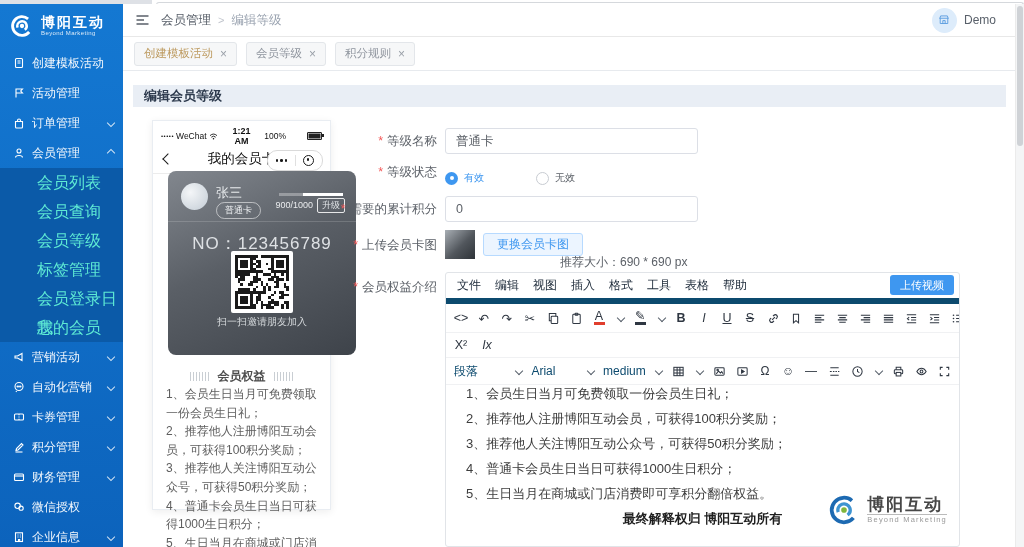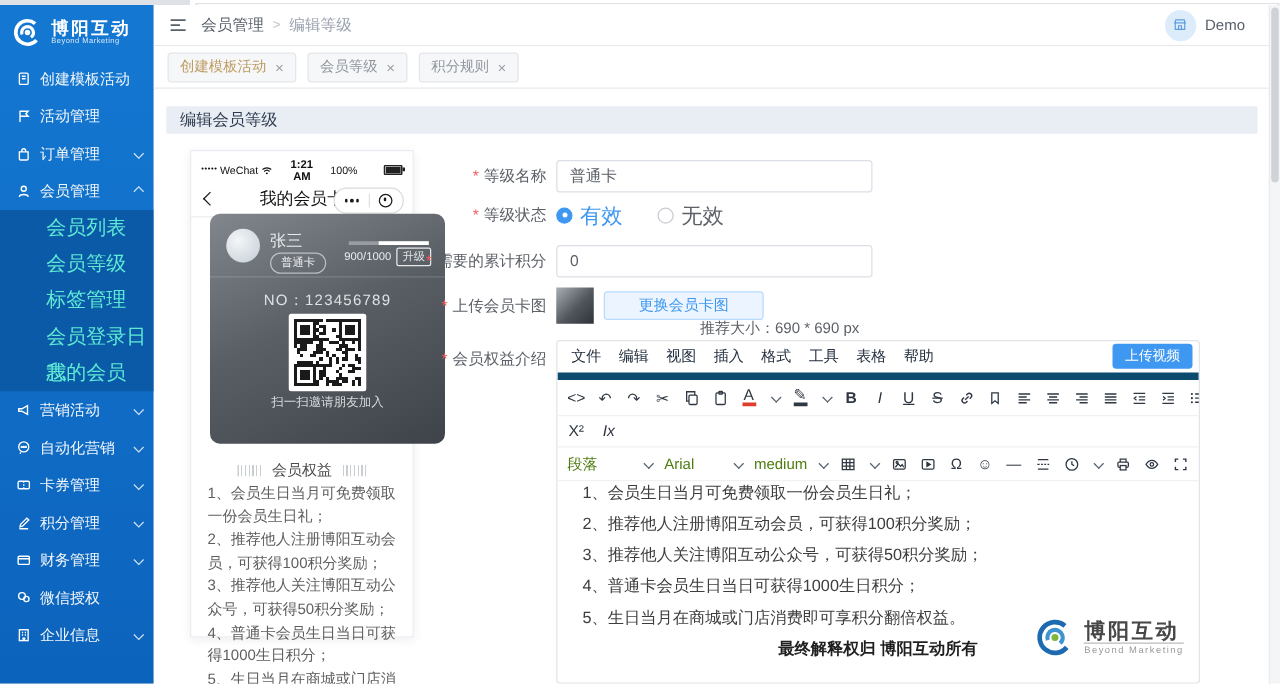--- a/index.html
+++ b/index.html
@@ -30,21 +30,21 @@
   .crumb-cur{color:#9aa3b0}
   .header-right{margin-left:auto;display:flex;align-items:center;gap:7px;margin-right:28px}
   .avatar-circle{width:25px;height:25px;border-radius:50%;background:#ddecfb;display:flex;align-items:center;justify-content:center;cursor:pointer}
   .demo-name{font-size:12px;color:#59606a}
   .tabsbar{position:absolute;left:123px;top:37px;right:0;height:34px;background:#fff;border-bottom:1px solid #e7eaee;display:flex;align-items:center;gap:9px;padding-left:11px;box-sizing:border-box}
   .tab-chip{height:22px;display:flex;align-items:center;gap:7px;padding:0 9px;background:#f6f7f8;border:1px solid #e3e6ea;border-radius:3px;font-size:11.5px;color:#8f959e;cursor:pointer}
   .tab-chip.warm .tab-label{color:#bd9a5f}
   .tab-close{font-size:12px;color:#9aa0a8;cursor:pointer}
   
   .content{position:absolute;left:123px;top:72px;right:0;bottom:0;background:#fff}
-  .panel-title{position:absolute;left:10px;right:18px;top:13px;height:22px;line-height:22px;background:#e9eef5;font-size:13px;font-weight:normal;color:#2e3b4e;padding-left:11px}
+  .panel-title{position:absolute;left:10px;right:18px;top:13px;height:22px;line-height:22px;background:#e9eef5;font-size:13px;font-weight:bold;color:#2e3b4e;padding-left:11px}
   
   .phone{position:absolute;left:29px;top:48px;width:179px;height:390px;background:#fff;border:1px solid #e9edf2;box-shadow:0 2px 8px rgba(0,0,0,.07);box-sizing:border-box}
   .status-row{display:flex;align-items:center;padding:5px 8px 0;font-size:8.5px;color:#111}
   .status-l{display:flex;align-items:center;gap:2px;width:70px}
   .sig{font-size:6px;letter-spacing:.5px}
   .status-c{flex:1;text-align:center;font-weight:bold;font-size:9px}
   .status-r{width:70px;display:flex;align-items:center;justify-content:flex-end;gap:21px}
   .battery{width:13px;height:6px;border:1px solid #222;border-radius:1px;position:relative;background:#222;box-shadow:inset 0 0 0 .5px #fff}
   .battery::after{content:"";position:absolute;right:-3px;top:1px;width:2px;height:3px;background:#222}
   .nav-row{position:relative;height:27px;border-bottom:1px solid #ececec}
@@ -60,56 +60,56 @@
   .card{position:absolute;left:15px;top:50px;width:188px;height:184px;border-radius:8px;overflow:hidden;
         background:linear-gradient(155deg,#82878e 0%,#5a5f66 45%,#3e434a 100%);color:#e4e7ea}
   .avatar{position:absolute;left:13px;top:12px;width:27px;height:27px;border-radius:50%;background:radial-gradient(circle at 35% 35%,#f4f6f8,#c3ccd5)}
   .card-name{position:absolute;left:48px;top:13px;font-size:13px;color:#e7eaec}
   .card-badge{position:absolute;left:48px;top:31px;font-size:9px;padding:1px 8px;border:1px solid rgba(255,255,255,.55);border-radius:9px;color:#edeff1}
   .prog-track{position:absolute;right:13px;top:22px;width:64px;height:3px;background:rgba(255,255,255,.32)}
   .prog-fill{position:absolute;right:0;top:0;height:3px;width:62%;background:#fff}
   .prog-label{position:absolute;right:43px;top:29px;font-size:9px;color:#e9ebed}
   .upgrade{position:absolute;right:11px;top:27px;font-size:9px;border:1px solid rgba(255,255,255,.85);padding:0 4px;border-radius:2px;cursor:pointer}
   .card-div{position:absolute;left:0;right:0;top:50px;height:1px;background:rgba(255,255,255,.16)}
-  .card-no{position:absolute;left:0;right:0;top:61px;text-align:center;font-size:12px;letter-spacing:1px;color:#dee1e4}
+  .card-no{position:absolute;left:0;right:0;top:61px;text-align:center;font-size:17px;letter-spacing:1px;color:#dee1e4}
   .qr-box{position:absolute;left:63px;top:80px;width:62px;height:62px;background:#fff;border-radius:2px;padding:4px;box-sizing:border-box}
   .scan-label{position:absolute;left:0;right:0;top:144px;text-align:center;font-size:10px;color:#d4d8db}
-  .benefits-title{position:absolute;left:0;right:0;top:247px;display:flex;align-items:center;justify-content:center;gap:8px;font-size:12px;font-weight:normal;color:#4c4c4c}
+  .benefits-title{position:absolute;left:0;right:0;top:247px;display:flex;align-items:center;justify-content:center;gap:8px;font-size:12px;font-weight:bold;color:#4c4c4c}
   .hatch{width:20px;height:9px;background:repeating-linear-gradient(90deg,#c9ced3 0 1px,transparent 1px 3px)}
   .benefits-text{position:absolute;left:13px;right:12px;top:264px;font-size:12px;color:#5e5e5e;line-height:1.55}
   
   .f-label{position:absolute;left:114px;width:200px;text-align:right;font-size:12.5px;color:#5c6168;line-height:26px}
   .req::before{content:"*";color:#f25a5a;margin-right:4px}
   .f-input{position:absolute;left:322px;width:253px;height:26px;border:1px solid #dcdfe6;border-radius:3px;font-size:12.5px;color:#5c6168;padding:0 10px;box-sizing:border-box;background:#fff;outline:none;font-family:inherit}
-  .radio-row{position:absolute;left:322px;top:87px;height:26px;display:flex;align-items:center;gap:28px;font-size:17px}
+  .radio-row{position:absolute;left:322px;top:87px;height:26px;display:flex;align-items:flex-end;gap:52px;font-size:10px}
   .radio{display:flex;align-items:center;gap:6px;cursor:pointer}
   .rdot{width:13px;height:13px;border-radius:50%;box-sizing:border-box}
   .rdot.on{background:#3e97f0;position:relative}
   .rdot.on::after{content:"";position:absolute;left:4.5px;top:4.5px;width:4px;height:4px;border-radius:50%;background:#fff}
   .rdot.off{border:1px solid #c8ccd2;background:#fff}
   .radio.sel span.rlab{color:#3e97f0}
   .radio span.rlab{color:#5c6168}
   .upload-thumb{position:absolute;left:322px;top:158px;width:30px;height:29px;background:linear-gradient(135deg,#a9afb5 0%,#51565c 55%,#2e3338 100%)}
-  .upload-btn{position:absolute;left:360px;top:161px;height:23px;line-height:21px;padding:0 27px;background:#ecf5ff;border:1px solid #b7daff;color:#3e97f0;font-size:12px;border-radius:3px;cursor:pointer;box-sizing:border-box}
+  .upload-btn{position:absolute;left:360px;top:161px;height:23px;line-height:21px;padding:0 13px;background:#ecf5ff;border:1px solid #b7daff;color:#3e97f0;font-size:12px;border-radius:3px;cursor:pointer;box-sizing:border-box}
   .upload-hint{position:absolute;left:437px;top:182px;font-size:12px;color:#5c6168}
   
   .editor{position:absolute;left:322px;top:200px;width:515px;height:275px;border:1px solid #e1e4e8;border-radius:3px;box-sizing:border-box;background:#fff;overflow:hidden}
   .menubar{position:relative;height:25px;display:flex;align-items:center;padding-left:4px;border-bottom:6px solid #0c4a6e}
   .menu-item{font-size:12px;color:#222f3e;padding:0 7px;cursor:pointer}
   .upload-video-btn{position:absolute;right:5px;top:2px;height:20px;line-height:20px;padding:0 10px;background:#3e97f0;color:#fff;font-size:11px;border-radius:3px;cursor:pointer}
   .tb{display:flex;align-items:center;padding:0 8px;border-bottom:1px solid #f0f1f3;color:#2f3742}
   .tb1{height:28px;gap:9px;font-size:12.5px}
   .tb2{height:24px;gap:12px;font-size:12.5px}
   .tb3{height:26px;gap:9px;font-size:12px}
   .tbtn{display:inline-flex;align-items:center;justify-content:center;min-width:14px;height:20px;cursor:pointer;color:#2f3742}
   .caret{width:5px;height:5px;border-right:1.2px solid #57606b;border-bottom:1.2px solid #57606b;transform:rotate(45deg);display:inline-block;margin-left:3px;flex:none}
   .b{font-weight:bold}.i{font-style:italic}.u{text-decoration:underline}.s{text-decoration:line-through}
   .fc{flex-direction:column;line-height:9px}
   .fc-bar{width:11px;height:3px;margin-top:1px}
-  .dd{display:inline-flex;align-items:center;justify-content:space-between;cursor:pointer;color:#4d7c0f}
+  .dd{display:inline-flex;align-items:center;justify-content:space-between;cursor:pointer;color:#0c4a6e}
   .dd-block{width:72px}.dd-font{width:66px}.dd-size{width:62px}
   .edit-area{position:absolute;left:0;right:0;top:104px;bottom:0;padding:8px 20px 0;font-size:13px;color:#3d3d3d}
   .edit-area .para{margin:0 0 8px;line-height:17px}
   .edit-footer{margin-top:6px;text-align:center;font-weight:bold;font-size:13px;color:#1f1f1f}
   .editor-logo{position:absolute;right:12px;top:116px;display:flex;align-items:center;gap:6px}
   .elogo-txt{display:flex;flex-direction:column;line-height:1.05}
   .elogo-title{font-size:17px;font-weight:bold;color:#474747;letter-spacing:2px}
   .elogo-sub{font-size:7.5px;color:#9a9a9a;letter-spacing:1.2px;border-top:1px solid #bbb;margin-top:1px;padding-top:1px}
   
   .scrollbar{position:absolute;right:0;top:4px;bottom:0;width:8px;background:#f4f5f6;border-left:1px solid #ebebeb}
@@ -162,20 +162,21 @@
     <svg width="12" height="12" viewBox="0 0 12 12" fill="none" stroke="#fff" stroke-width="1.1">
         <circle cx="6" cy="4" r="2"></circle>
         <path d="M2.5 10.5c0-2.6 7-2.6 7 0"></path>
       </svg>
     <span>会员管理</span>
     <span class="chev up"></span>
   </div>
 
   <div class="submenu">
     <div class="submenu-item">会员列表</div>
+    <div class="submenu-item">会员查询</div>
     <div class="submenu-item">会员等级</div>
     <div class="submenu-item">标签管理</div>
     <div class="submenu-item">会员登录日志</div>
     <div class="submenu-item">我的会员</div>
   </div>
 
   <div class="nav-item">
     <svg width="12" height="12" viewBox="0 0 12 12" fill="none" stroke="#fff" stroke-width="1.1">
         <path d="M2 5h2.5L9 2.5v7L4.5 7H2z"></path>
       </svg>

